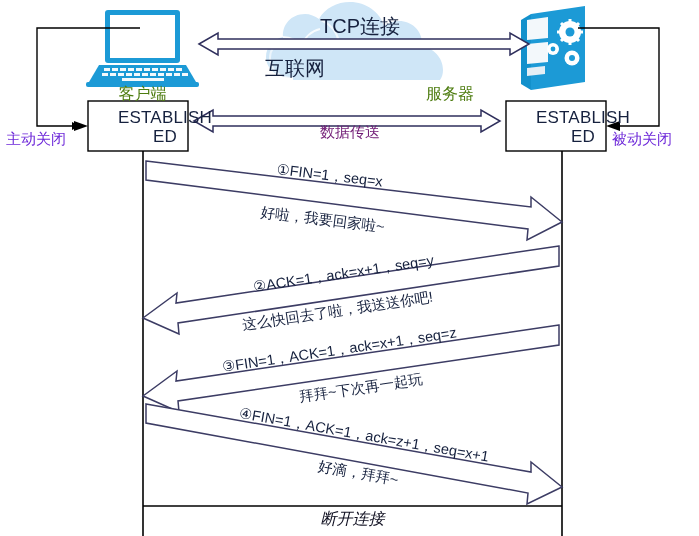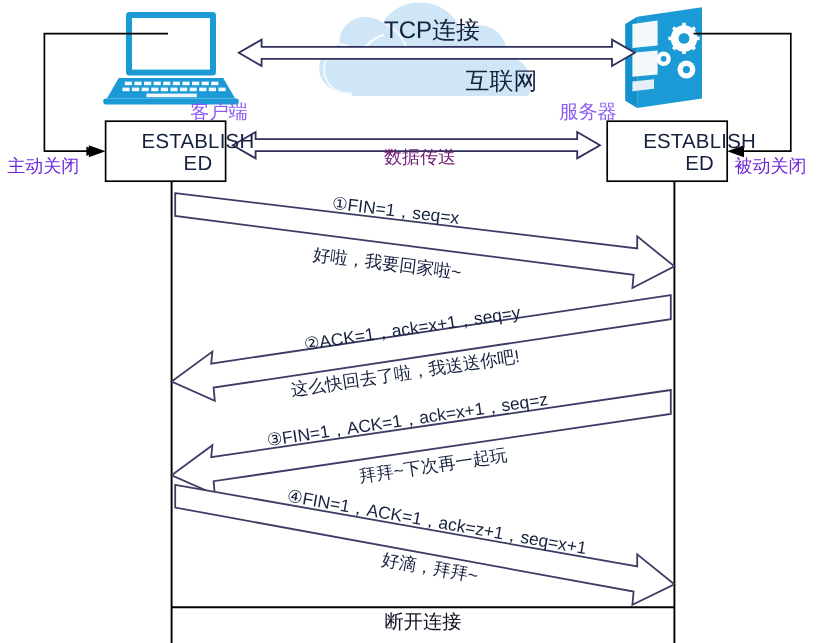--- a/index.html
+++ b/index.html
@@ -25,22 +25,21 @@
     left: 0; top: 0;
   }
   .lbl {
     position: absolute;
     white-space: nowrap;
     color: #1a1a2e;
     line-height: 1.05;
   }
   .node-label {
     font-size: 16px;
-    color: #8b5cf6;
-    padding-left: 40px;
+    color: #4d7c0f;
   }
   .state-text {
     position: absolute;
     text-align: center;
     font-size: 17px;
     color: #16213e;
     line-height: 1.12;
     letter-spacing: 0.2px;
     margin-left: 27px;
   }
@@ -60,20 +59,21 @@
     position: absolute;
     white-space: nowrap;
     color: #16213e;
     transform-origin: 0 0;
   }
   .msg-main { font-size: 14.5px; }
   .msg-sub  { font-size: 14.5px; }
   .bottom-label {
     font-size: 16px;
     color: #111122;
+    font-style: italic;
   }
 </style>
 </head>
 <body>
 
 <div id="stage">
 
   <svg width="699" height="536" viewBox="0 0 699 536">
 
     <g>
@@ -248,21 +248,21 @@
   <div class="state-text" style="left:506px;top:108px;width:100px;">
     <span><div>ESTABLISH</div><div>ED</div></span>
   </div>
 
   <div class="lbl close-label" style="left:6px;top:131px;">主动关闭</div>
 
   <div class="lbl close-label" style="left:612px;top:131px;">被动关闭</div>
 
   <div class="lbl cloud-label" style="left:275px;top:16px;width:170px;text-align:center;">TCP连接</div>
 
-  <div class="lbl cloud-label" style="left:278px;top:58px;width:170px;text-align:right;">互联网</div>
+  <div class="lbl cloud-label" style="left:265px;top:58px;width:170px;text-align:left;">互联网</div>
 
   <div class="lbl flow-label" style="left:275px;top:124px;width:150px;text-align:center;">数据传送</div>
 
   <div class="msg-label msg-main" style="left:278px;top:160px;transform:rotate(6.9deg);">①FIN=1，seq=x</div>
   <div class="msg-label msg-sub" style="left:262px;top:203px;transform:rotate(6.9deg);">好啦，我要回家啦~</div>
 
   <div class="msg-label msg-main" style="left:252px;top:278px;transform:rotate(-8.5deg);">②ACK=1，ack=x+1，seq=y</div>
   <div class="msg-label msg-sub" style="left:241px;top:316px;transform:rotate(-8.5deg);">这么快回去了啦，我送送你吧!</div>
 
   <div class="msg-label msg-main" style="left:221px;top:358px;transform:rotate(-8.4deg);">③FIN=1，ACK=1，ack=x+1，seq=z</div>

